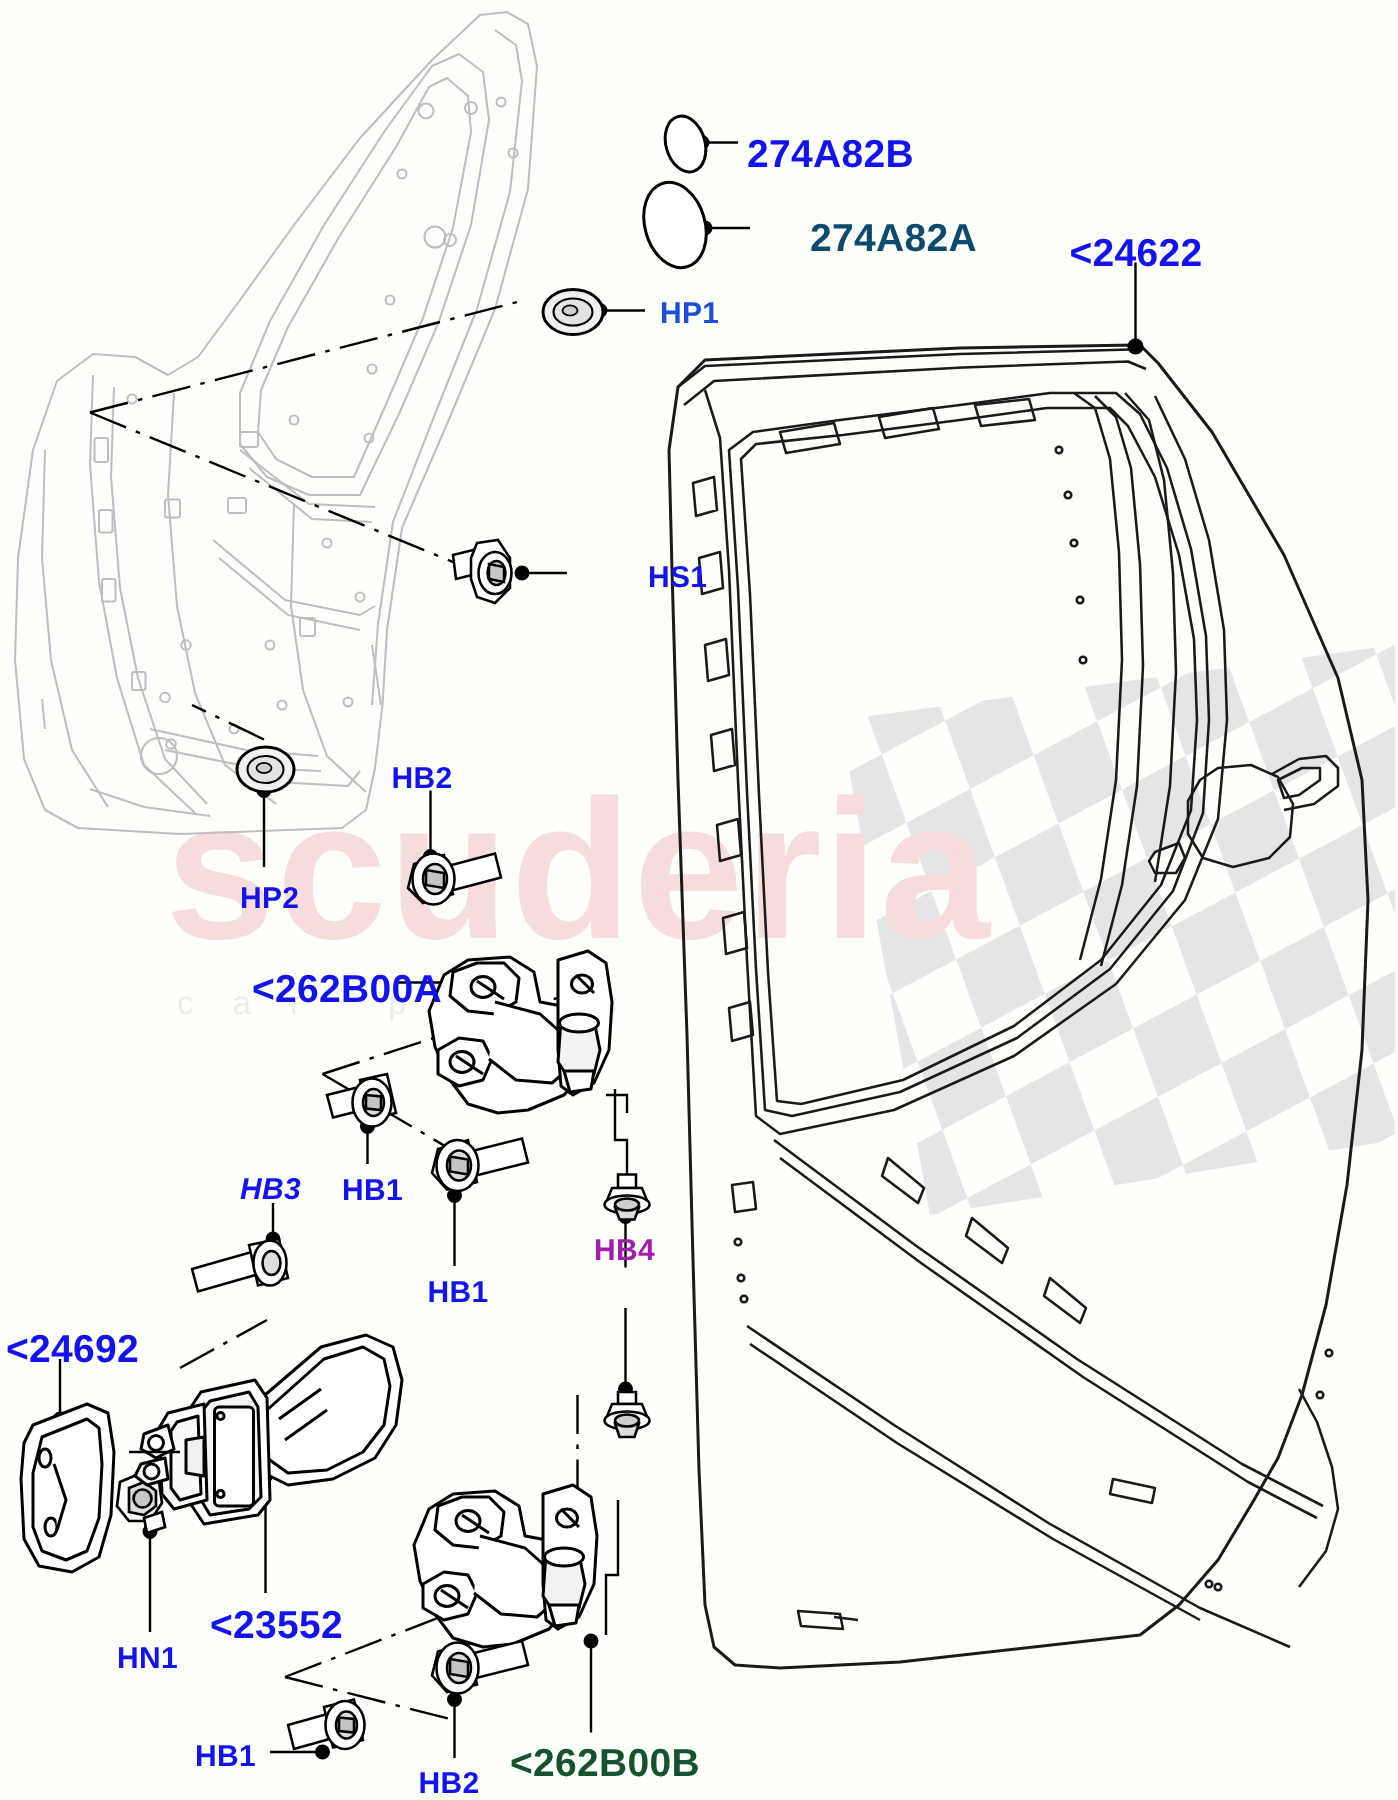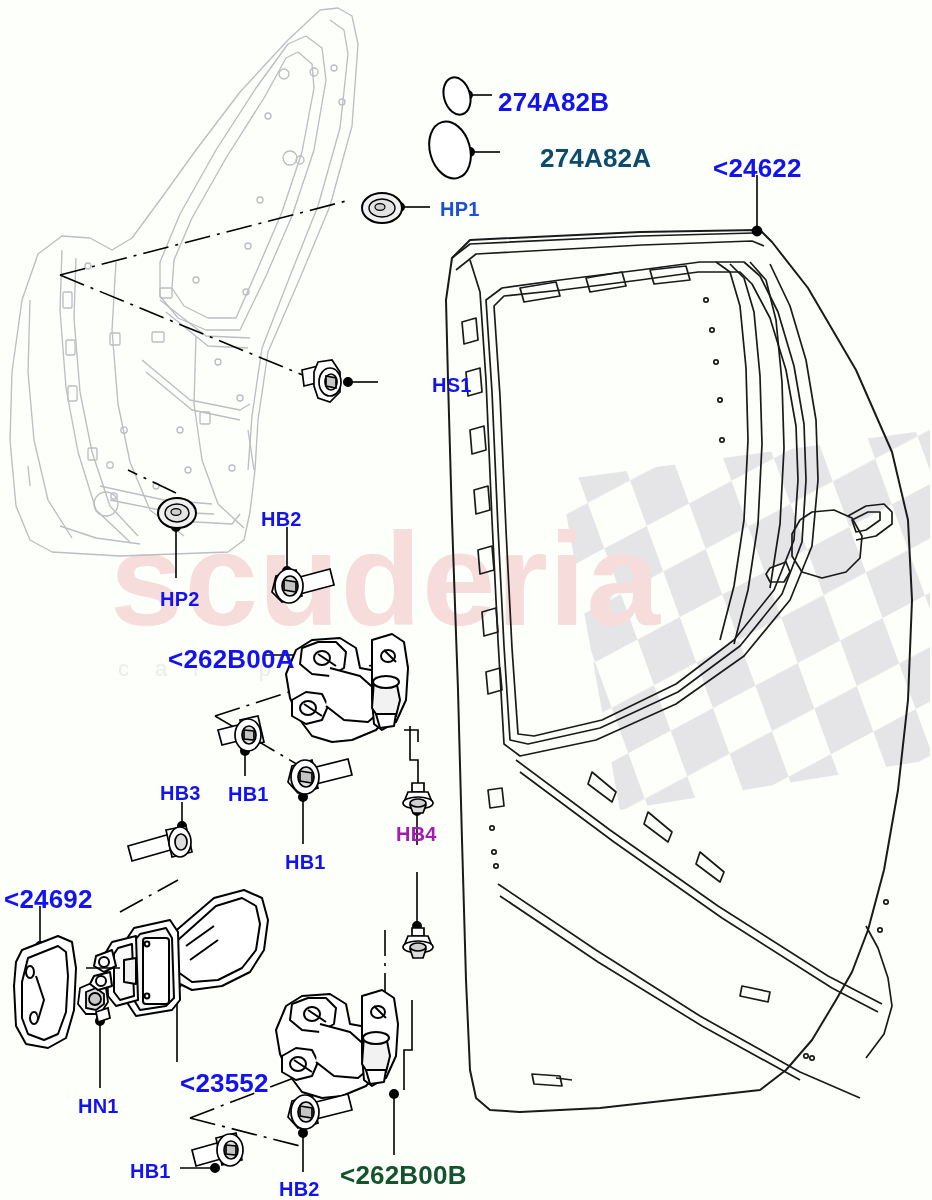--- a/index.html
+++ b/index.html
@@ -473,24 +473,24 @@
   <div class="layer" id="labels">
       <div class="lbl sm" style="left: 498px; top: 89px; color: rgb(19, 19, 239);">274A82B</div>
       <div class="lbl sm" style="left: 516px; top: 145px; color: #0c4a6e; margin-left: 24px;">274A82A</div>
       <div class="lbl" style="left: 440px; top: 199px; color: #1d4ed8;">HP1</div>
       <div class="lbl sm" style="left: 713px; top: 155px; color: rgb(19, 19, 239);">&lt;24622</div>
       <div class="lbl" style="left: 388px; top: 375px; color: rgb(19, 19, 239); margin-left: 44px;">HS1</div>
       <div class="lbl" style="left: 261px; top: 509px; color: rgb(19, 19, 239);">HB2</div>
       <div class="lbl" style="left: 160px; top: 589px; color: rgb(19, 19, 239);">HP2</div>
       <div class="lbl sm" style="left: 168px; top: 646px; color: rgb(19, 19, 239);">&lt;262B00A</div>
       <div class="lbl" style="left: 228px; top: 784px; color: rgb(19, 19, 239);">HB1</div>
-      <div class="lbl" style="left: 160px; top: 783px; color: rgb(19, 19, 239);">HB3</div>
+      <div class="lbl" style="left: 160px; top: 783px; color: rgb(19, 19, 239); font-style: italic;">HB3</div>
       <div class="lbl" style="left: 285px; top: 852px; color: rgb(19, 19, 239);">HB1</div>
       <div class="lbl" style="left: 396px; top: 824px; color: #a21caf;">HB4</div>
       <div class="lbl sm" style="left: 4px; top: 886px; color: rgb(19, 19, 239);">&lt;24692</div>
-      <div class="lbl sm" style="left: 140px; top: 1070px; color: rgb(19, 19, 239); margin-left: 40px;">&lt;23552</div>
+      <div class="lbl sm" style="left: 140px; top: 1070px; color: rgb(19, 19, 239);">&lt;23552</div>
       <div class="lbl" style="left: 78px; top: 1096px; color: rgb(19, 19, 239); text-align: right;">HN1</div>
       <div class="lbl sm" style="left: 340px; top: 1162px; color: #14532d;">&lt;262B00B</div>
       <div class="lbl" style="left: 130px; top: 1161px; color: rgb(19, 19, 239);">HB1</div>
       <div class="lbl" style="left: 279px; top: 1179px; color: rgb(19, 19, 239);">HB2</div>
     </div>
 
 </div>
 
 </body></html>

